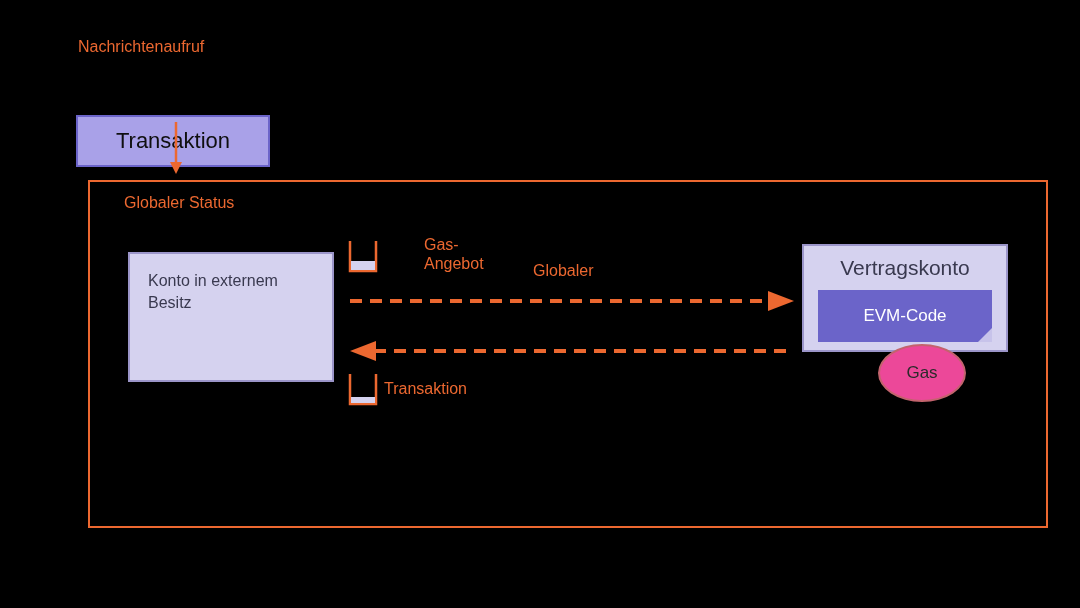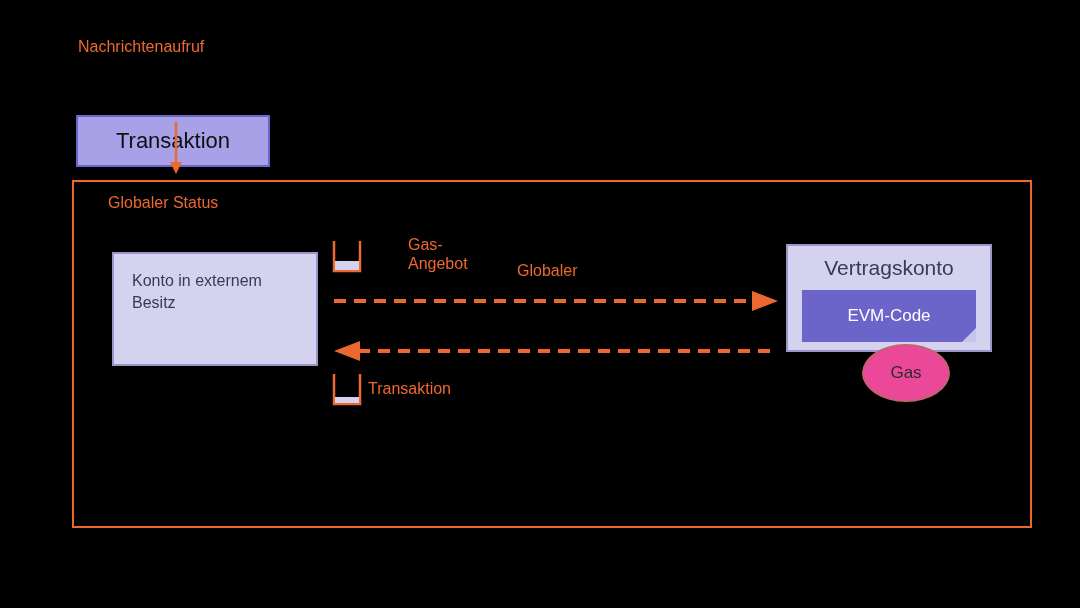--- a/index.html
+++ b/index.html
@@ -27,36 +27,36 @@
       display: flex;
       align-items: center;
       justify-content: center;
       font-size: 22px;
       color: #0f0f0f;
       margin-top: 48px;
     }
     .global-state-container {
       position: absolute;
       top: 180px;
-      left: 72px;
+      left: 88px;
       width: 960px;
       height: 348px;
       border: 2px solid #ec6830;
     }
     .global-state-label {
       position: absolute;
       top: 12px;
       left: 34px;
     }
     .account-box {
       position: absolute;
       top: 70px;
       left: 38px;
       width: 206px;
-      height: 114px;
+      height: 130px;
       background: #d5d2ef;
       border: 2px solid #9b95c9;
       padding: 16px 18px;
       font-size: 16px;
       color: #39394f;
       line-height: 1.4;
     }
     .contract-box {
       position: absolute;
       top: 62px;

